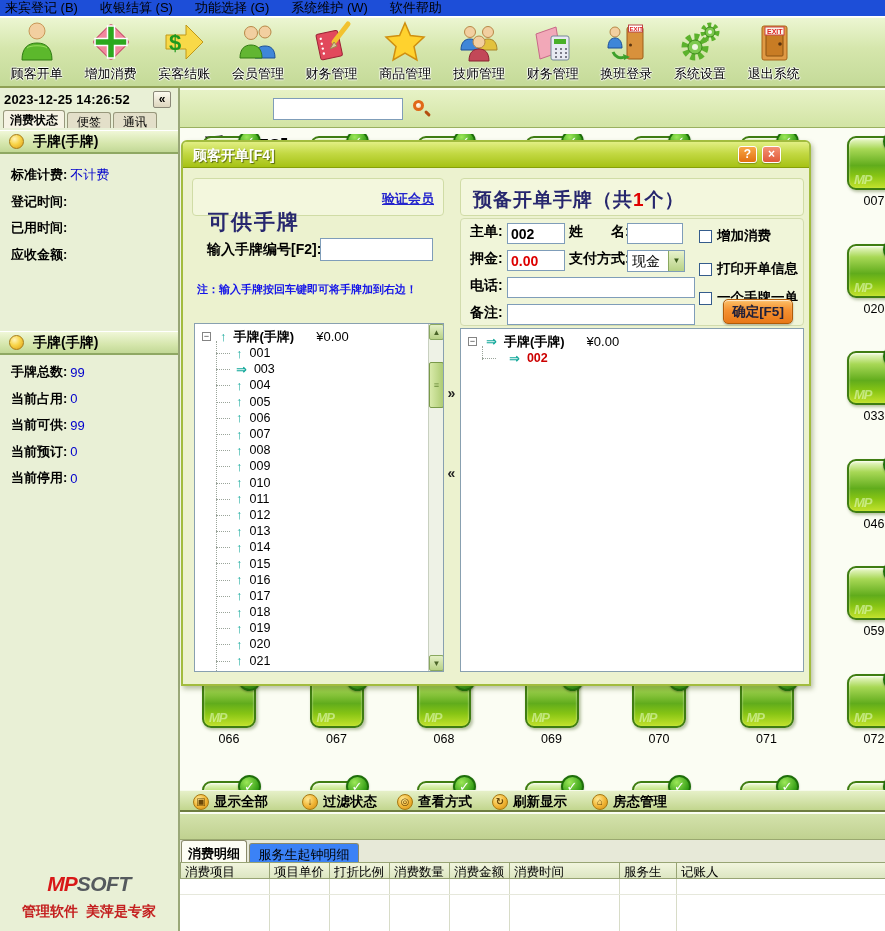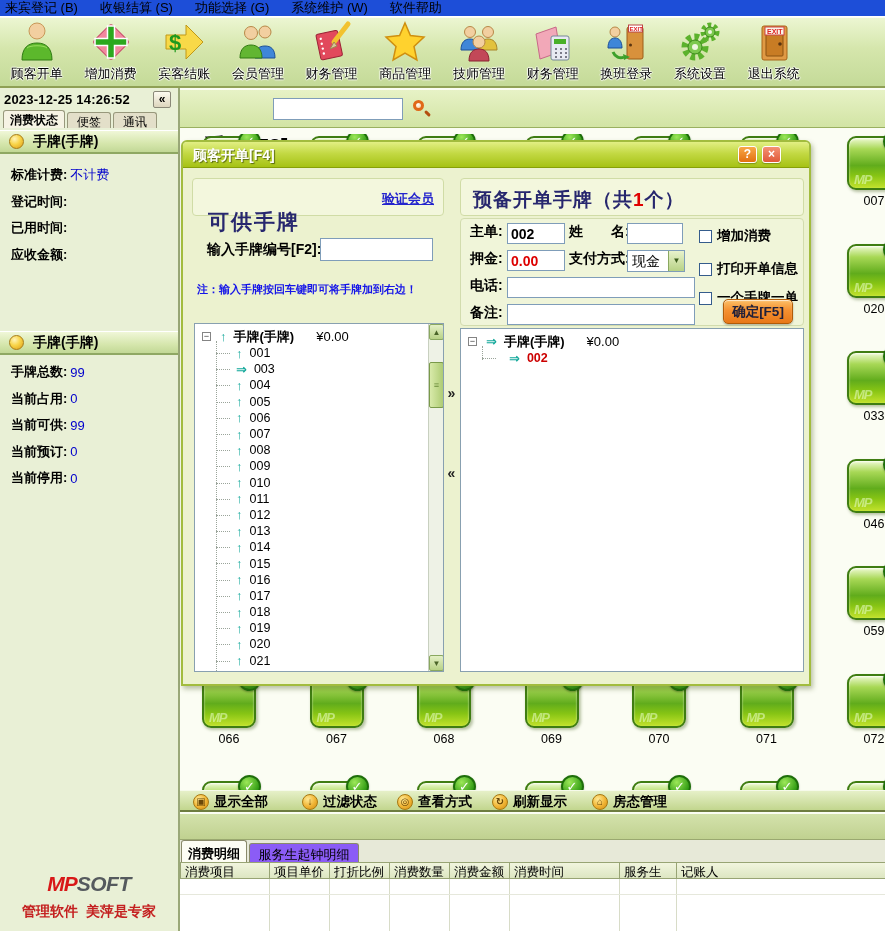--- a/index.html
+++ b/index.html
@@ -190,21 +190,21 @@
   .bottom-bar div.bbtn:nth-of-type(5){left:412px;}
   .bico{width:16px;height:16px;border-radius:50%;flex:none;
         background:radial-gradient(circle at 35% 30%,#ffe992,#f0b434 55%,#cf8c14 100%);
         border:1px solid #a87810;color:#6a4808;font-size:10px;font-weight:bold;text-align:center;line-height:14px;}
   .blabel{margin-left:5px;font-size:13.5px;font-weight:bold;}
 
   .mid-strip{position:absolute;left:180px;top:814px;width:705px;height:26px;z-index:8;
         background:linear-gradient(180deg,#d4e2ac 0%,#c0d190 100%);border-bottom:1px solid #9aa870;}
 
   .tabs2{position:absolute;left:180px;top:840px;width:705px;height:22px;background:#e7e9d8;z-index:8;}
-  .btab{position:absolute;bottom:0;height:19px;background:#8b5cf6;border:1px solid #8a8a6a;border-bottom:none;
+  .btab{position:absolute;bottom:0;height:19px;background:#3b82f6;border:1px solid #8a8a6a;border-bottom:none;
         border-radius:3px 3px 0 0;font-size:13px;text-align:center;padding-top:2px;cursor:pointer;}
   .btab.active{height:22px;background:#fdfdf4;font-weight:bold;padding-top:4px;}
   .btab1{left:1px;width:66px;}
   .btab2{left:69px;width:110px;}
 
   .table-head{position:absolute;left:180px;top:862px;width:705px;height:17px;display:flex;z-index:8;
         border-top:1px solid #98a474;border-bottom:1px solid #98a474;}
   .th{height:100%;background:linear-gradient(180deg,#f1f5de,#dde6c2);border-right:1px solid #98a474;
         font-size:12.5px;padding:1px 0 0 4px;white-space:nowrap;overflow:hidden;cursor:pointer;}
   .table-head div.th:nth-of-type(1){width:90px;border-left:1px solid #98a474;}

